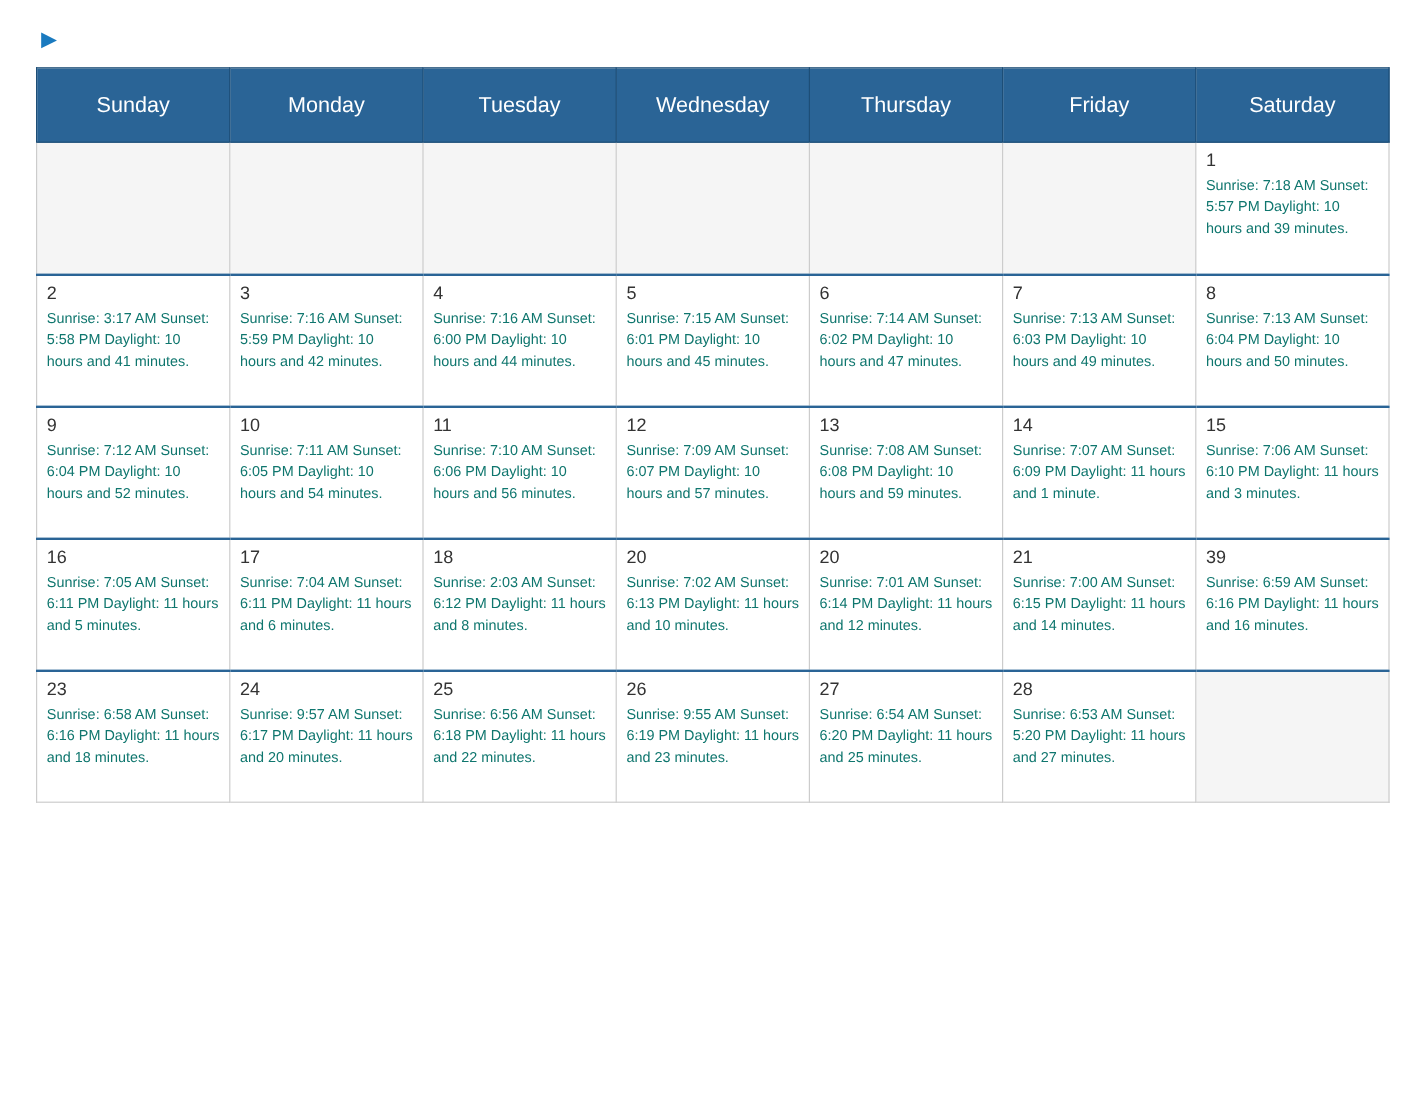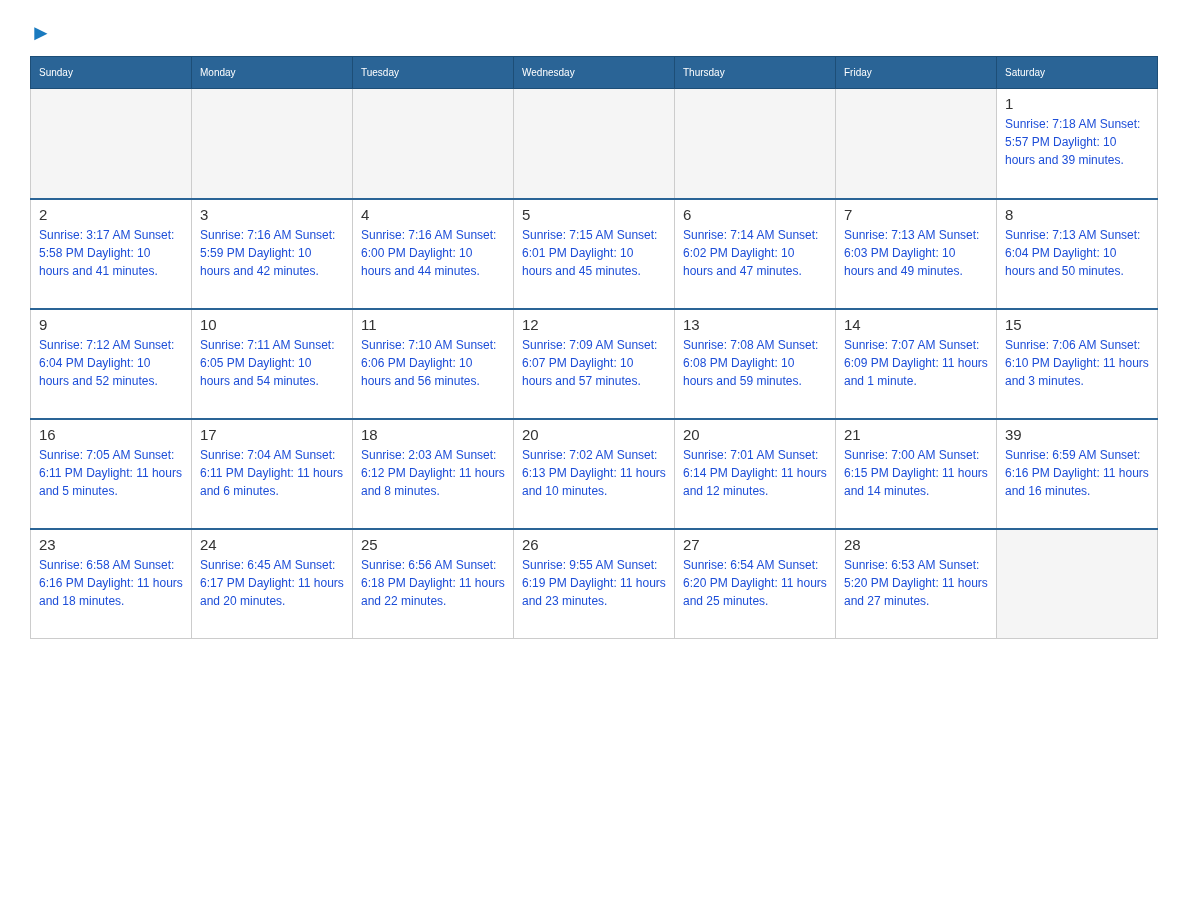--- a/index.html
+++ b/index.html
@@ -45,23 +45,23 @@
       color: #555;
     }
     .calendar {
       width: 100%;
       border-collapse: collapse;
       margin-top: 10px;
     }
     .calendar th {
       background-color: #2a6496;
       color: #fff;
-      padding: 10px 8px;
-      text-align: left;
-      font-size: 10px;
+      padding: 20px 8px;
+      text-align: center;
+      font-size: 18px;
       font-weight: normal;
       border: 1px solid #1d4e77;
     }
     .calendar td {
       vertical-align: top;
       border: 1px solid #ccc;
       padding: 6px 8px;
       width: calc(100% / 7);
       min-height: 110px;
       height: 110px;
@@ -73,21 +73,21 @@
       background: #f5f5f5;
     }
     .day-number {
       font-size: 15px;
       color: #333;
       display: block;
       margin-bottom: 3px;
     }
     .day-info {
       font-size: 12px;
-      color: #1d4ed8;
+      color: #0f766e;
       line-height: 1.5;
     }
     .row-border td {
       border-top: 2px solid #2a6496;
     }
   </style>
 </head>
 <body>
 
 <div class="header">
@@ -265,21 +265,21 @@
       </tr>
       <tr class="row-border">
         <td>
           <span class="day-number">23</span>
           <div class="day-info">Sunrise: 6:58 AM
 Sunset: 6:16 PM
 Daylight: 11 hours and 18 minutes.</div>
         </td>
         <td>
           <span class="day-number">24</span>
-          <div class="day-info">Sunrise: 6:45 AM
+          <div class="day-info">Sunrise: 9:57 AM
 Sunset: 6:17 PM
 Daylight: 11 hours and 20 minutes.</div>
         </td>
         <td>
           <span class="day-number">25</span>
           <div class="day-info">Sunrise: 6:56 AM
 Sunset: 6:18 PM
 Daylight: 11 hours and 22 minutes.</div>
         </td>
         <td>

